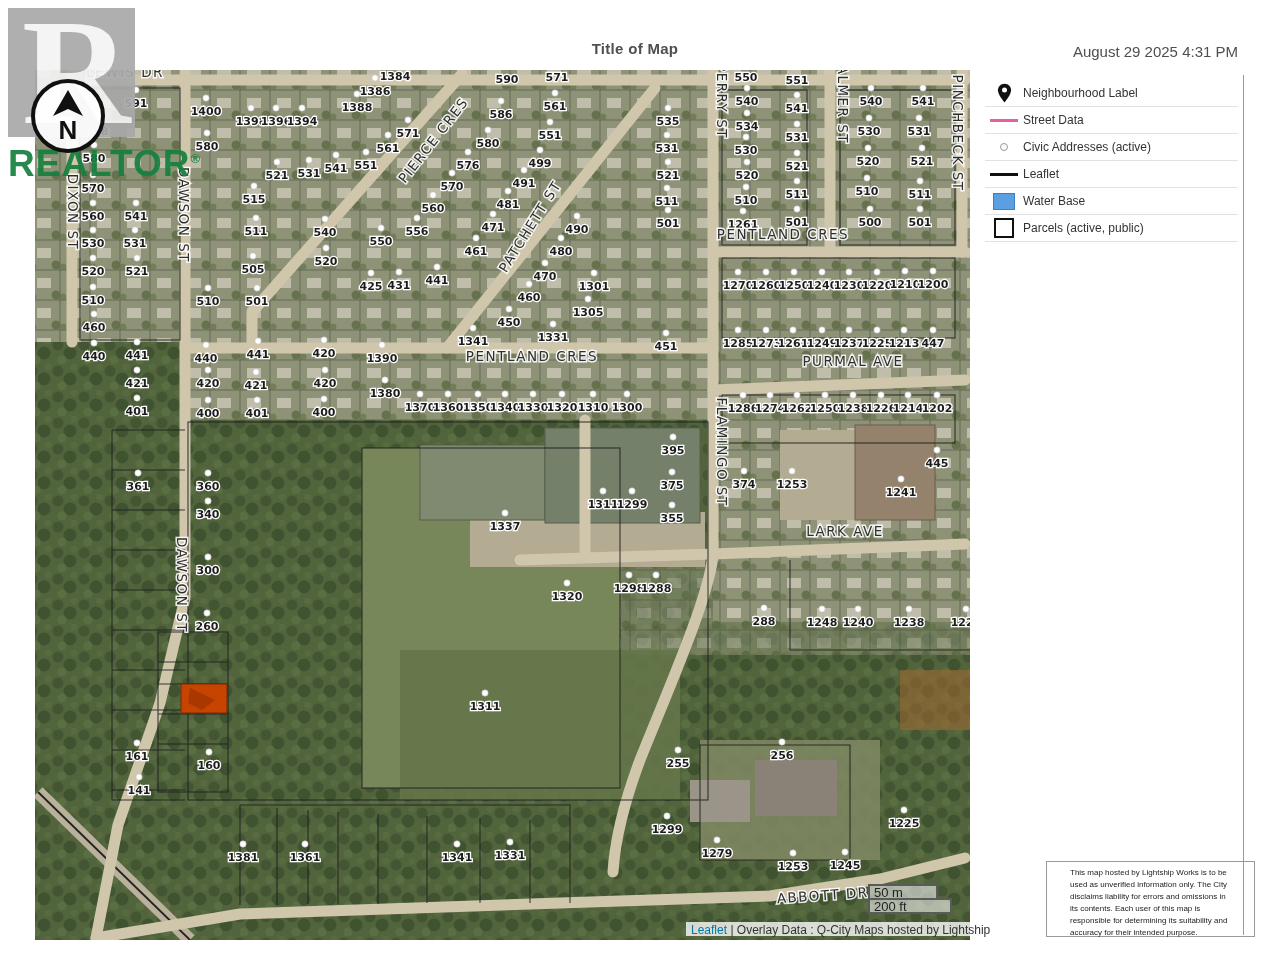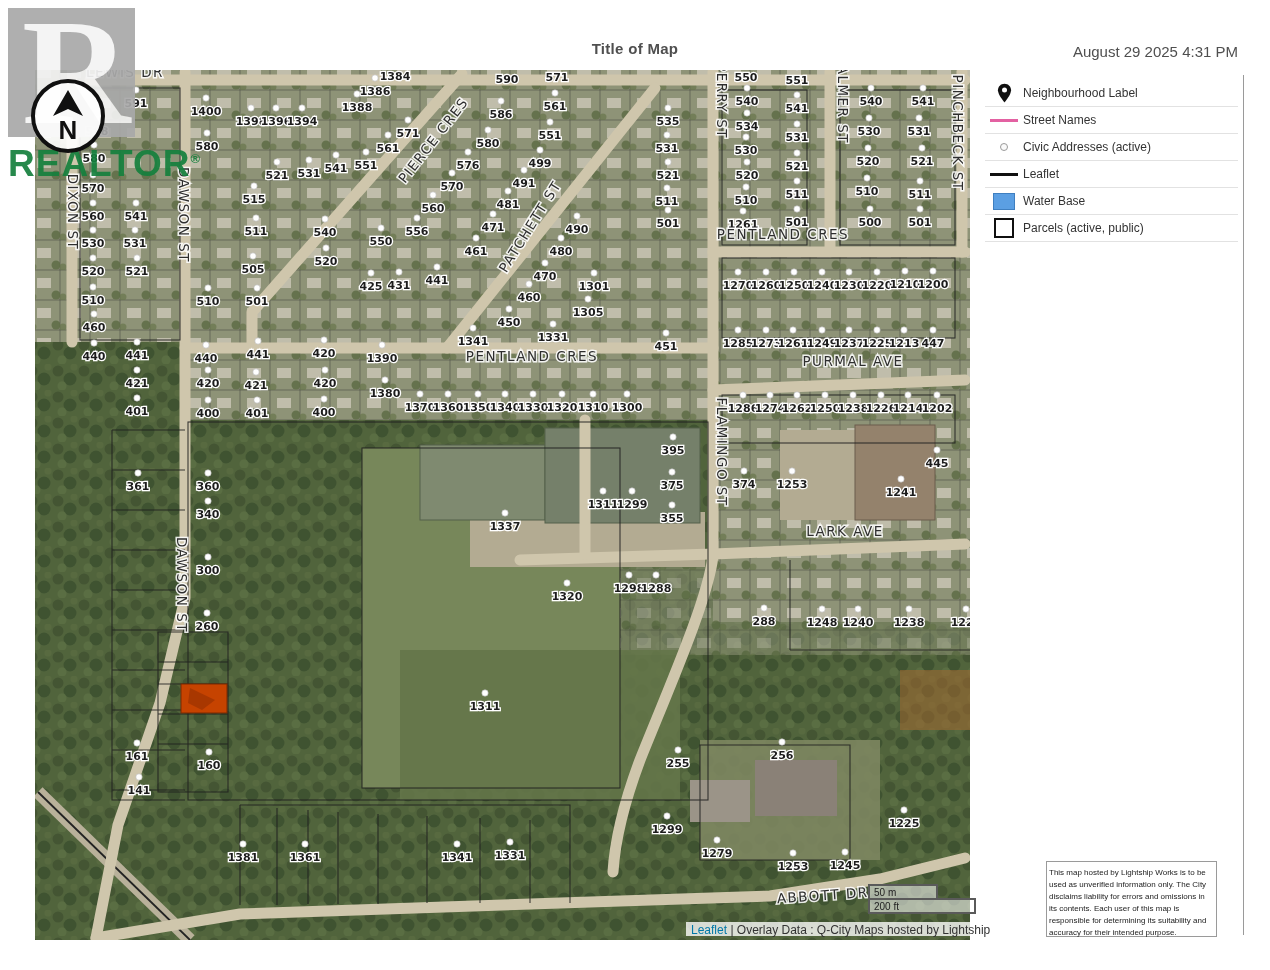--- a/index.html
+++ b/index.html
@@ -28,42 +28,42 @@
   .addr { font-family:"DejaVu Sans", sans-serif; font-size:11px; font-weight:600; fill:#1c1c1c;
     stroke:#ffffff; stroke-width:2.6px; paint-order:stroke; text-anchor:middle; }
   .addr-dot { fill:#ffffff; stroke:#b5b5b5; stroke-width:.6; }
   .street { font-family:"DejaVu Sans", sans-serif; font-size:13.5px; fill:#2e2e2e; letter-spacing:1.5px;
     stroke:rgba(255,255,255,.88); stroke-width:3px; paint-order:stroke; text-anchor:middle; }
 
   
   .attribution { position:absolute; left:686px; top:922px; height:14px; z-index:20;
     background:rgba(255,255,255,.78); padding:1px 5px 0 5px; font-size:12px; color:#333; white-space:nowrap; }
   .attribution .leaflet-link { color:#0078A8; cursor:pointer; }
-  .scalebar { position:absolute; left:868px; top:884px; z-index:20; font-size:10px; color:#222; }
+  .scalebar { position:absolute; left:868px; top:884px; z-index:20; font-size:13px; color:#222; }
   .scale-line { border:2px solid #5a5a5a; background:rgba(255,255,255,.55); padding:0 4px;
     height:16px; line-height:13px; }
   .scale-metric { width:70px; }
-  .scale-imperial { width:108px; margin-top:-2px; }
+  .scale-imperial { width:84px; margin-top:-2px; }
 
   
   .legend { position:absolute; left:985px; top:80px; width:253px; z-index:5; }
   .legend-row { display:flex; align-items:center; height:27px; border-bottom:1px solid #e2e2e2; }
   .legend-icon-cell { width:38px; display:flex; justify-content:center; align-items:center; }
   .legend-label { font-size:12px; color:#333; }
   .line-swatch { width:28px; height:3px; background:#e361a2; }
   .circle-swatch { width:8px; height:8px; border:1px solid #9a9a9a; border-radius:50%; background:#fafafa; }
   .rail-swatch { width:28px; height:3px; background:#101010; }
   .muni-swatch { width:20px; height:20px; border:3px dotted #101010; }
   .parcel-swatch { width:20px; height:20px; border:2px solid #101010; background:#fff; }
   .water-swatch { width:22px; height:17px; background:#5b9fe3; border:1px solid #3f7fc0; }
 
   .page-right-border { position:absolute; left:1243px; top:75px; width:1px; height:860px; background:#9a9a9a; }
 
-  .disclaimer { position:absolute; left:1046px; top:861px; width:171px; height:76px;
-    border:1px solid #9a9a9a; padding:5px 2px; font-size:8px; line-height:1.5; color:#222; }
+  .disclaimer { position:absolute; left:1046px; top:861px; width:209px; height:76px;
+    border:1px solid #9a9a9a; padding:5px 23px; font-size:8px; line-height:1.5; color:#222; }
 </style>
 </head>
 <body>
 
 <div id="page">
 
   <div class="page-title">Title of Map</div>
   <div class="page-datetime">August 29 2025 4:31 PM</div>
 
   <svg id="map" viewBox="35 70 935 870" width="935" height="870">
@@ -538,21 +538,21 @@
         <path d="M12 1 C6 1 1.5 5.5 1.5 11.5 C1.5 19 12 31 12 31 S22.5 19 22.5 11.5 C22.5 5.5 18 1 12 1 Z" fill="#101010"></path>
         <circle cx="12" cy="11" r="4" fill="#fff"></circle>
           </svg>
         </div>
       <div class="legend-label">Neighbourhood Label</div>
     </div>
     <div class="legend-row">
       <div class="legend-icon-cell">
           <div class="line-swatch"></div>
         </div>
-      <div class="legend-label">Street Names</div>
+      <div class="legend-label">Street Data</div>
     </div>
     <div class="legend-row">
       <div class="legend-icon-cell">
           <div class="circle-swatch"></div>
         </div>
       <div class="legend-label">Civic Addresses (active)</div>
     </div>
     <div class="legend-row">
       <div class="legend-icon-cell">
           <div class="rail-swatch"></div>

